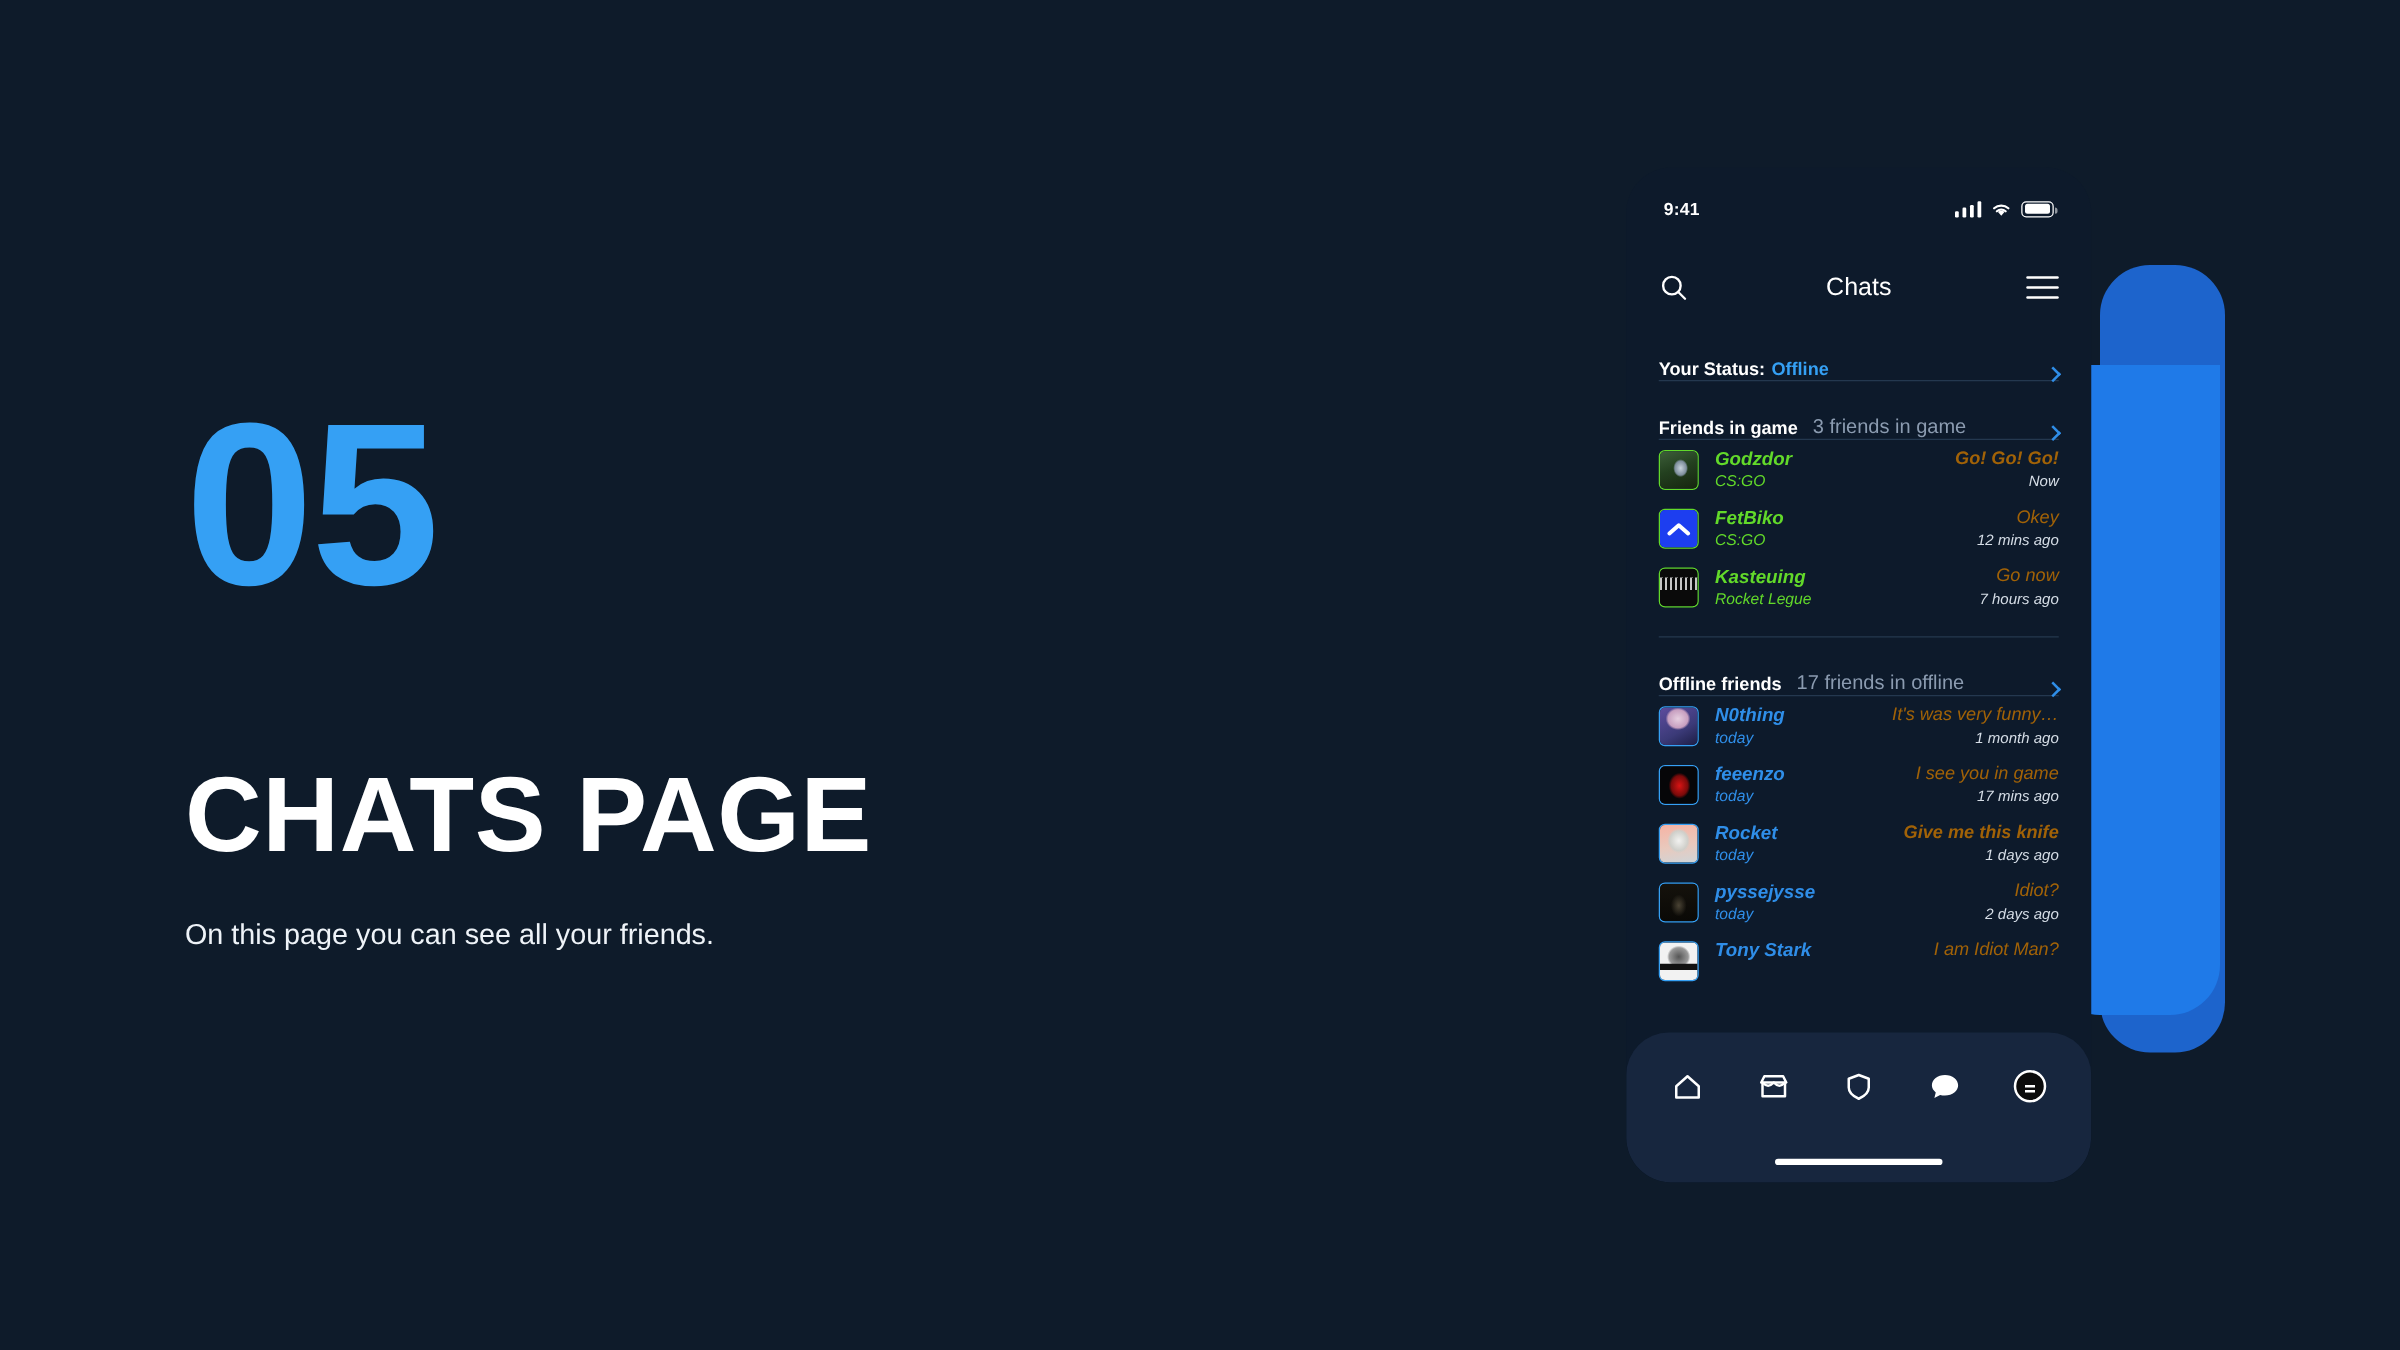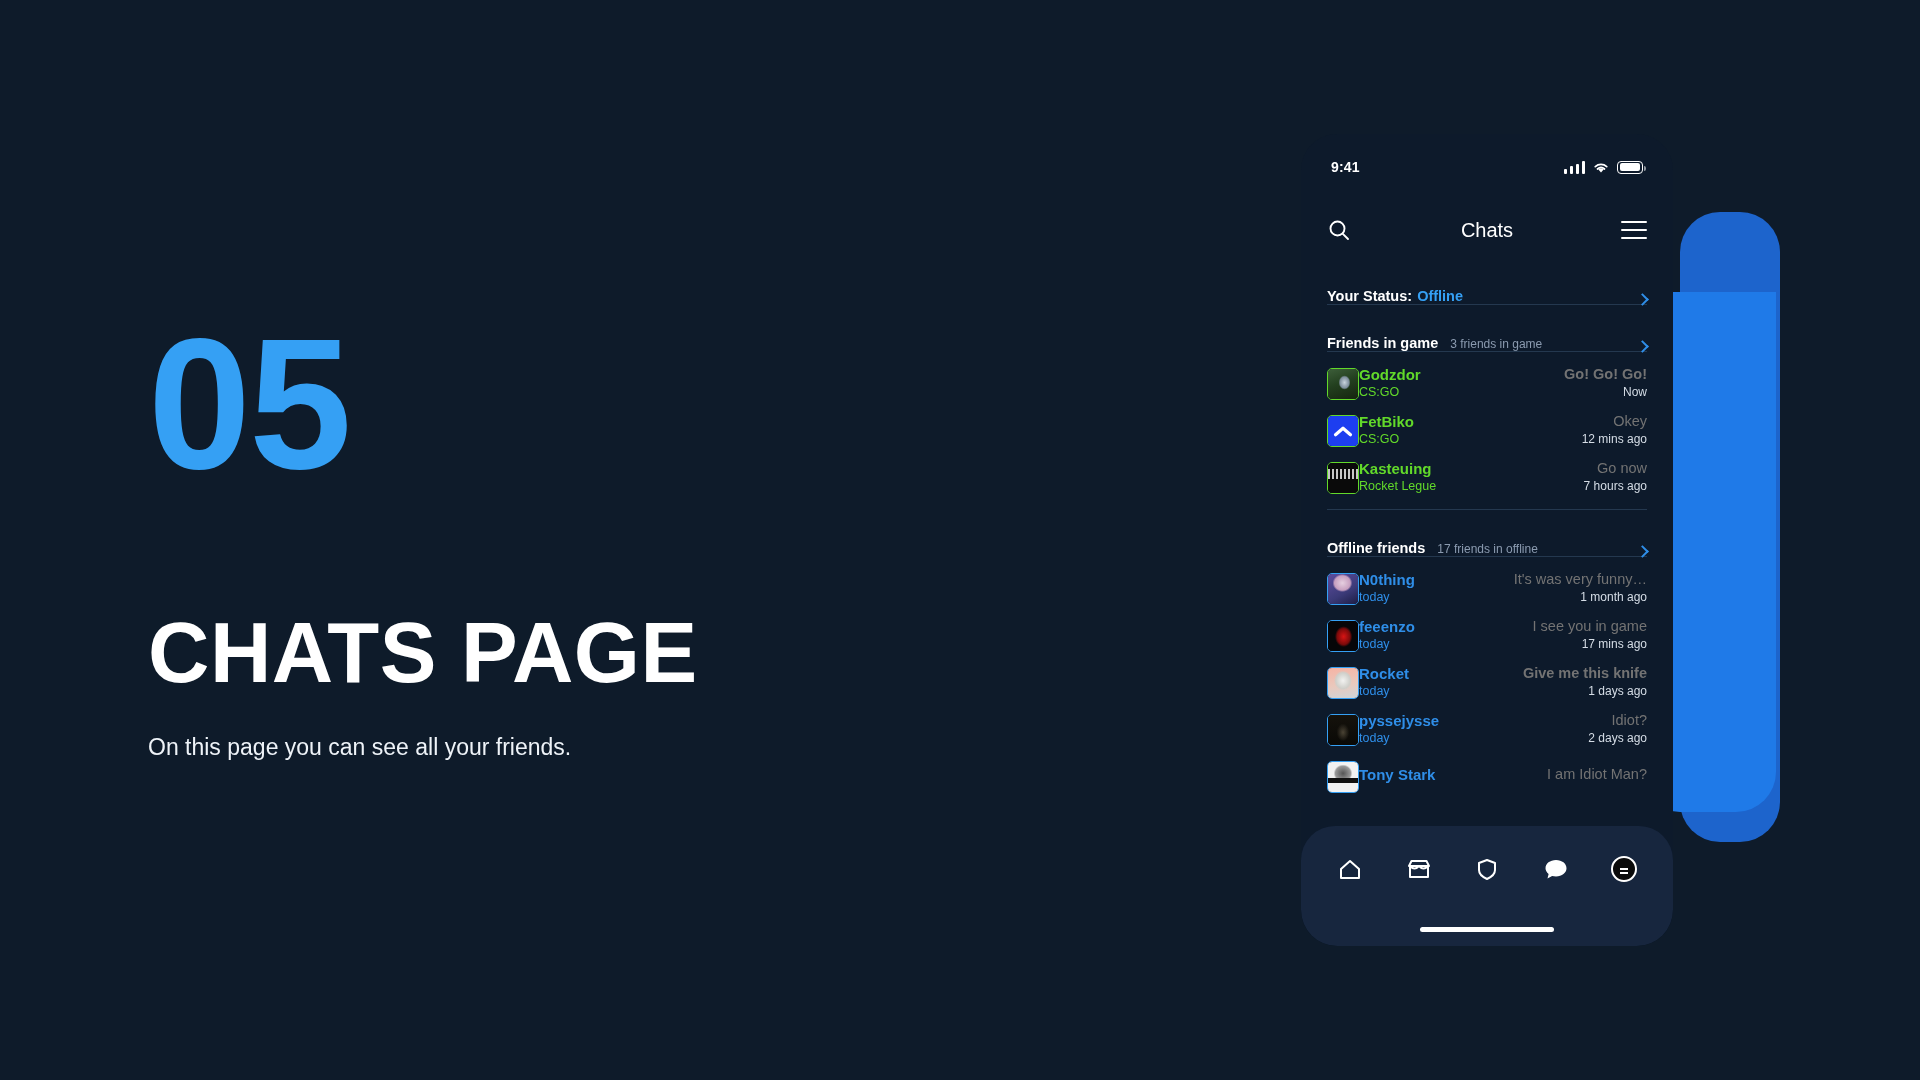--- a/index.html
+++ b/index.html
@@ -91,49 +91,49 @@
   .hamburger span:nth-child(1){ width:26px; }
   .hamburger span:nth-child(2){ width:26px; }
   .hamburger span:nth-child(3){ width:26px; }
 
   
   .section-row{
     display:flex; align-items:flex-end; gap:12px;
     padding:0 26px; height:46px;
   }
   .section-row .sec-title{ color:#fff; font-size:14.5px; font-weight:700; }
-  .section-row .sec-sub{ color:#8b9bb0; font-size:12px; font-weight:400; }
+  .section-row .sec-sub{ color:#8b9bb0; font-size:16px; font-weight:400; }
   .section-row .chev{ margin-left:auto; }
   .chev{
     width:9px; height:9px; border-right:2px solid #2f8ee8; border-top:2px solid #2f8ee8;
     transform:rotate(45deg); display:block;
   }
   .divider{ height:1px; background:#24384f; margin:0 26px; }
 
   
   .chat-row{
-    display:flex; align-items:center; 
-    padding:0 26px; height:47px; cursor:pointer;
+    display:flex; align-items:flex-start; gap:13px;
+    padding:0 26px; height:47px; cursor:pointer;font-style:italic;
   }
   .avatar{
     width:32px; height:32px; border-radius:5px; flex:0 0 32px;
     border:1.6px solid #62d92a; overflow:hidden; position:relative;
   }
   .avatar.offline{ border-color:#35a0f4; }
   .avatar .av-img{ position:absolute; inset:0; }
   .names{ display:flex; flex-direction:column; gap:2px; min-width:0; }
   .nm{ font-size:15px; font-weight:700; line-height:1.1; }
   .sub{ font-size:12.5px; font-weight:400; line-height:1.1; }
   .nm.online{ color:#62d92a; } .sub.online{ color:#62d92a; }
   .nm.off{ color:#2f8ee8; }    .sub.off{ color:#2f8ee8; }
   .right-col{
     margin-left:auto; display:flex; flex-direction:column;
     align-items:flex-end; gap:3px; text-align:right;
   }
-  .msg{ font-size:14.5px; line-height:1.1; color:#737373; white-space:nowrap; }
+  .msg{ font-size:14.5px; line-height:1.1; color:#a16207; white-space:nowrap; }
   .msg.bold{ font-weight:700; }
   .time{ font-size:12px; color:#d5dde6; line-height:1.1; white-space:nowrap; }
 
   
   .bottomnav{
     position:absolute; left:0; bottom:0; width:372px; height:120px;
     background:#17263e; border-radius:34px 34px 36px 36px;
   }
   .nav-icons{
     display:flex; align-items:center; justify-content:space-between;

